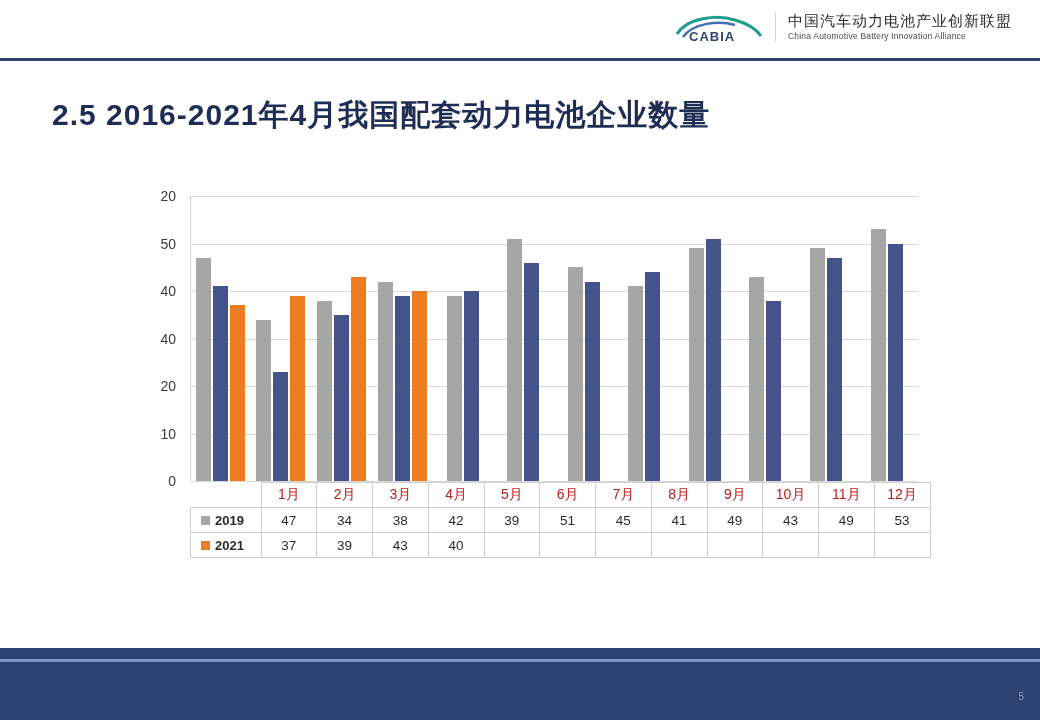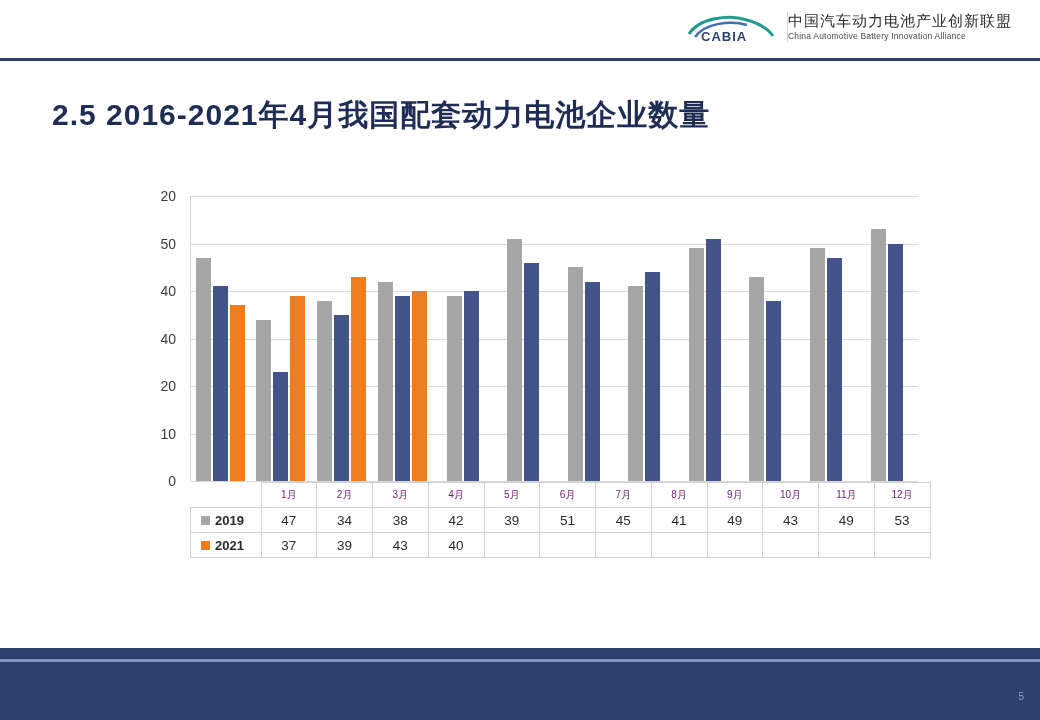--- a/index.html
+++ b/index.html
@@ -38,20 +38,21 @@
     align-items: center;
     gap: 10px;
   }
   #logo-mark {
     position: relative;
     width: 92px;
     height: 34px;
   }
   #logo-text-wrap {
     border-left: 1px solid #cfd3dd;
+    padding-left: 12px;
     line-height: 1.25;
   }
   #logo-cn {
     font-size: 15px;
     color: #2b2b2b;
     letter-spacing: 1px;
     white-space: nowrap;
   }
   #logo-en {
     font-size: 8.5px;
@@ -153,22 +154,22 @@
     width: 70px;
     text-align: left;
     padding-left: 10px;
     font-weight: bold;
     font-size: 13px;
     color: #2b2b2b;
     border: 1px solid #d0d0d0;
     white-space: nowrap;
   }
   #table tr.months td {
-    font-size: 10px;
-    color: #701a75;
+    font-size: 14px;
+    color: #b91c1c;
   }
   .swatch {
     display: inline-block;
     width: 9px;
     height: 9px;
     margin-right: 5px;
     vertical-align: middle;
     position: relative;
     top: -1px;
   }

